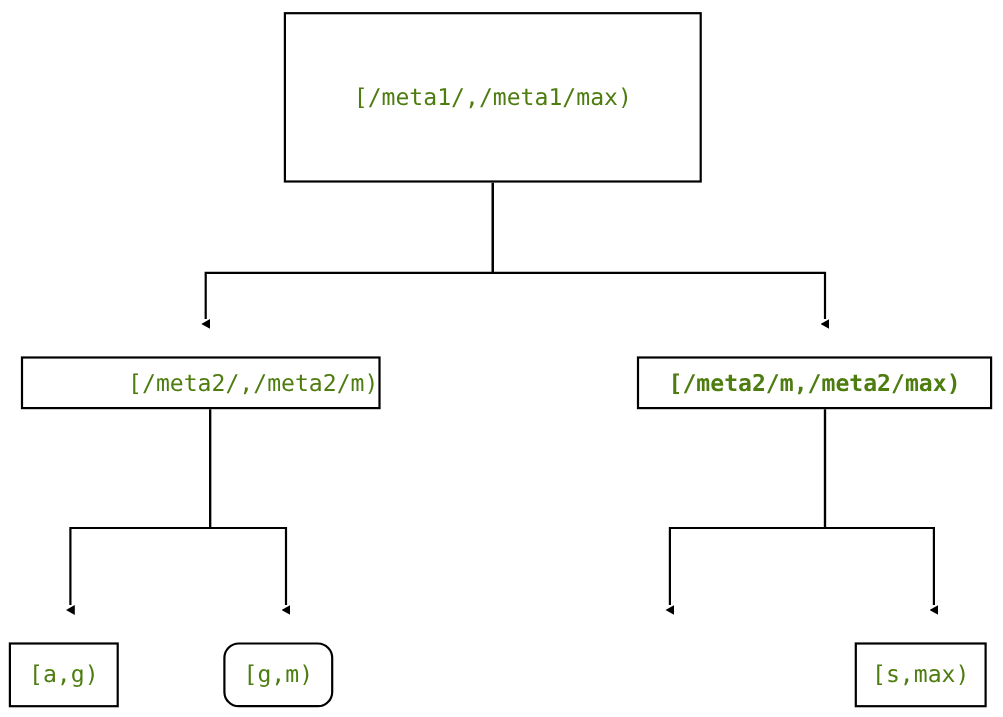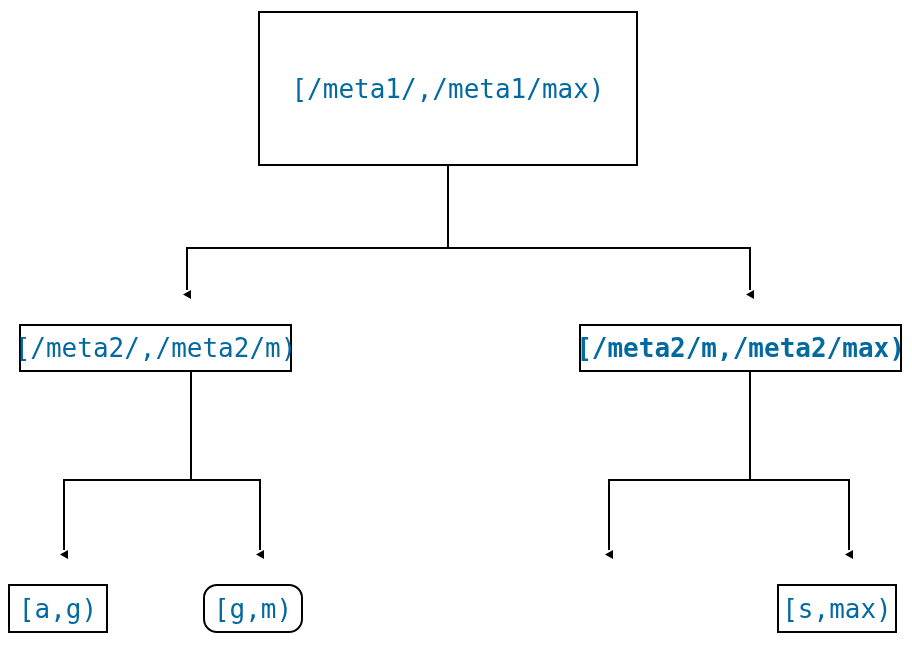--- a/index.html
+++ b/index.html
@@ -30,47 +30,48 @@
     border: 2px solid #000000;
     background: #ffffff;
     display: flex;
     align-items: center;
     justify-content: center;
     color: #000000;
     z-index: 2;
   }
   .node-label {
     font-family: "DejaVu Sans Mono", "Liberation Mono", monospace;
-    font-size: 26px;
+    font-size: 21px;
     line-height: 1;
     letter-spacing: 0px;
     white-space: pre;
-    color: #0369a1;
+    color: #4d7c0f;
   }
   .node-root {
     left: 258px;
     top: 11px;
     width: 380px;
     height: 155px;
   }
   .node-mid-left {
     left: 19px;
     top: 324px;
-    width: 273px;
+    width: 327px;
     height: 48px;
+    justify-content: flex-end;
   }
   .node-mid-right {
     left: 579px;
     top: 324px;
     width: 323px;
     height: 48px;
     font-weight: bold;
   }
   .node-leaf {
-    height: 49px;
+    height: 59px;
     top: 584px;
   }
   .node-leaf-1 { left: 8px;   width: 100px; }
   .node-leaf-2 { left: 203px; width: 100px; border-radius: 14px; }
   .node-leaf-3 { left: 553px; width: 100px; }
   .node-leaf-4 { left: 777px; width: 120px; }
 </style>
 </head>
 <body>
 

